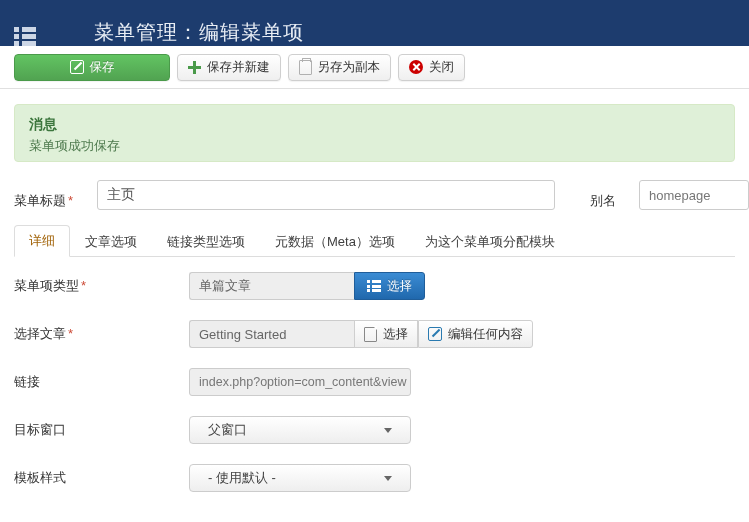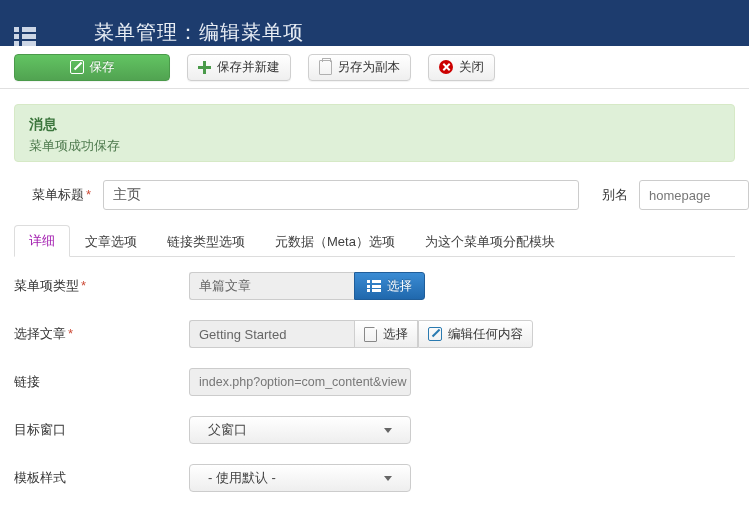--- a/index.html
+++ b/index.html
@@ -70,21 +70,21 @@
     box-sizing: border-box;
   }
   .tb-btn {
     height: 27px;
     border: 1px solid #cfcfcf;
     border-radius: 4px;
     background: linear-gradient(to bottom, #ffffff 0%, #efefef 100%);
     display: inline-flex;
     align-items: center;
     padding: 0 10px;
-    margin-right: 17px;
+    margin-right: 7px;
     font-size: 12.5px;
     color: #333333;
     white-space: nowrap;
     box-sizing: border-box;
     cursor: pointer;
     box-shadow: 0 1px 1px rgba(0,0,0,0.05);
   }
   .tb-btn .tb-label {
     margin-left: 6px;
   }
@@ -173,22 +173,23 @@
     margin-bottom: 3px;
   }
   #message-text {
     font-size: 13px;
     color: #4e7a4e;
   }
 
   
   #title-row {
     display: flex;
-    align-items: center;
-    margin: 18px 0 0 32px;
+    align-items: flex-end;
+    margin: 18px 0 0 14px;
+    gap: 12px;
   }
   .form-label {
     font-size: 13px;
     color: #333333;
     white-space: nowrap;
   }
   .req-star { color: #cc4b37; margin-left: 2px; }
   #menu-title-input {
     width: 543px;
     height: 30px;
@@ -232,21 +233,21 @@
     font-size: 13px;
     color: #404040;
     cursor: pointer;
     line-height: 17px;
     border: 1px solid transparent;
     border-bottom: none;
     margin-bottom: -1px;
     white-space: nowrap;
   }
   .tab.active {
-    color: #a21caf;
+    color: #a16207;
     background: #ffffff;
     border: 1px solid #dddddd;
     border-bottom: 1px solid #ffffff;
     border-radius: 4px 4px 0 0;
   }
 
   
   #form-area {
     position: relative;
     margin-top: 12px;

